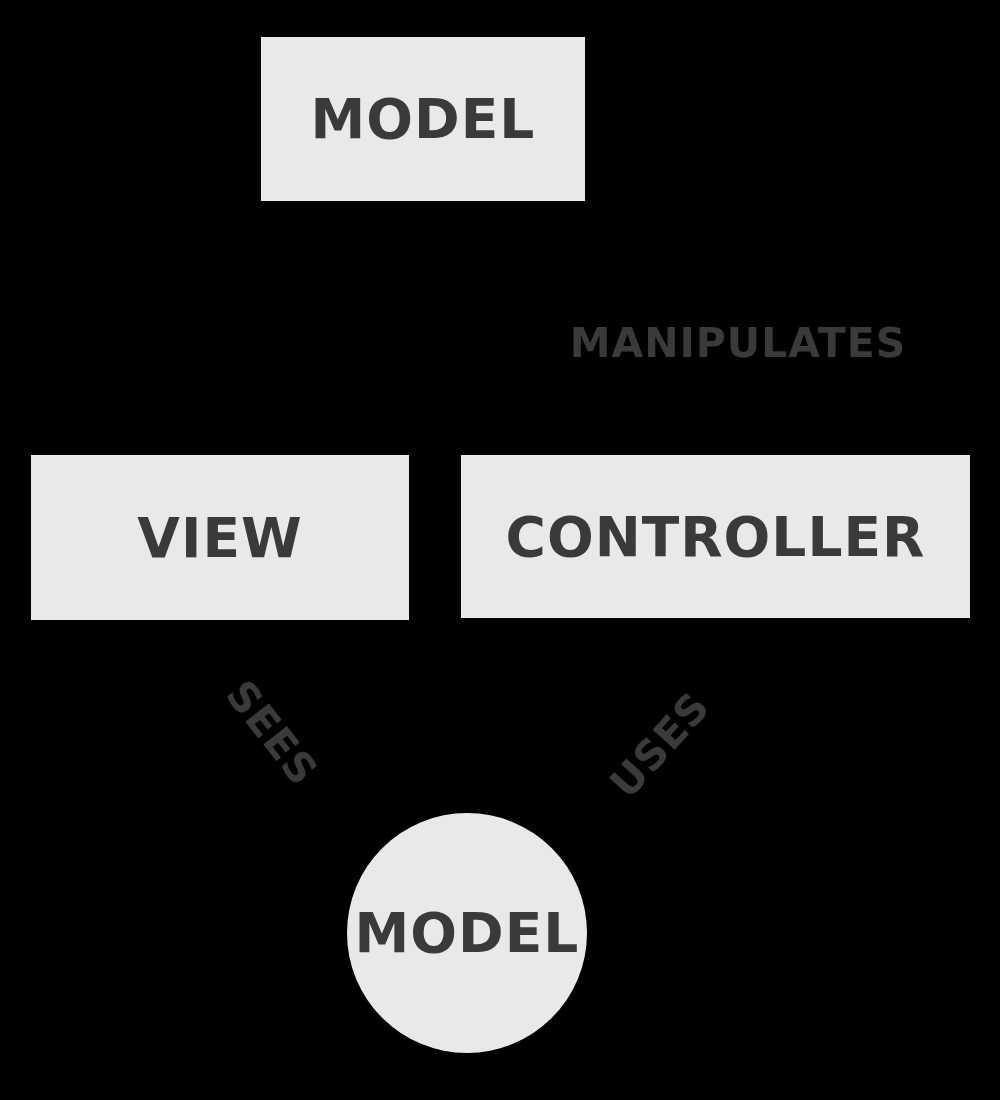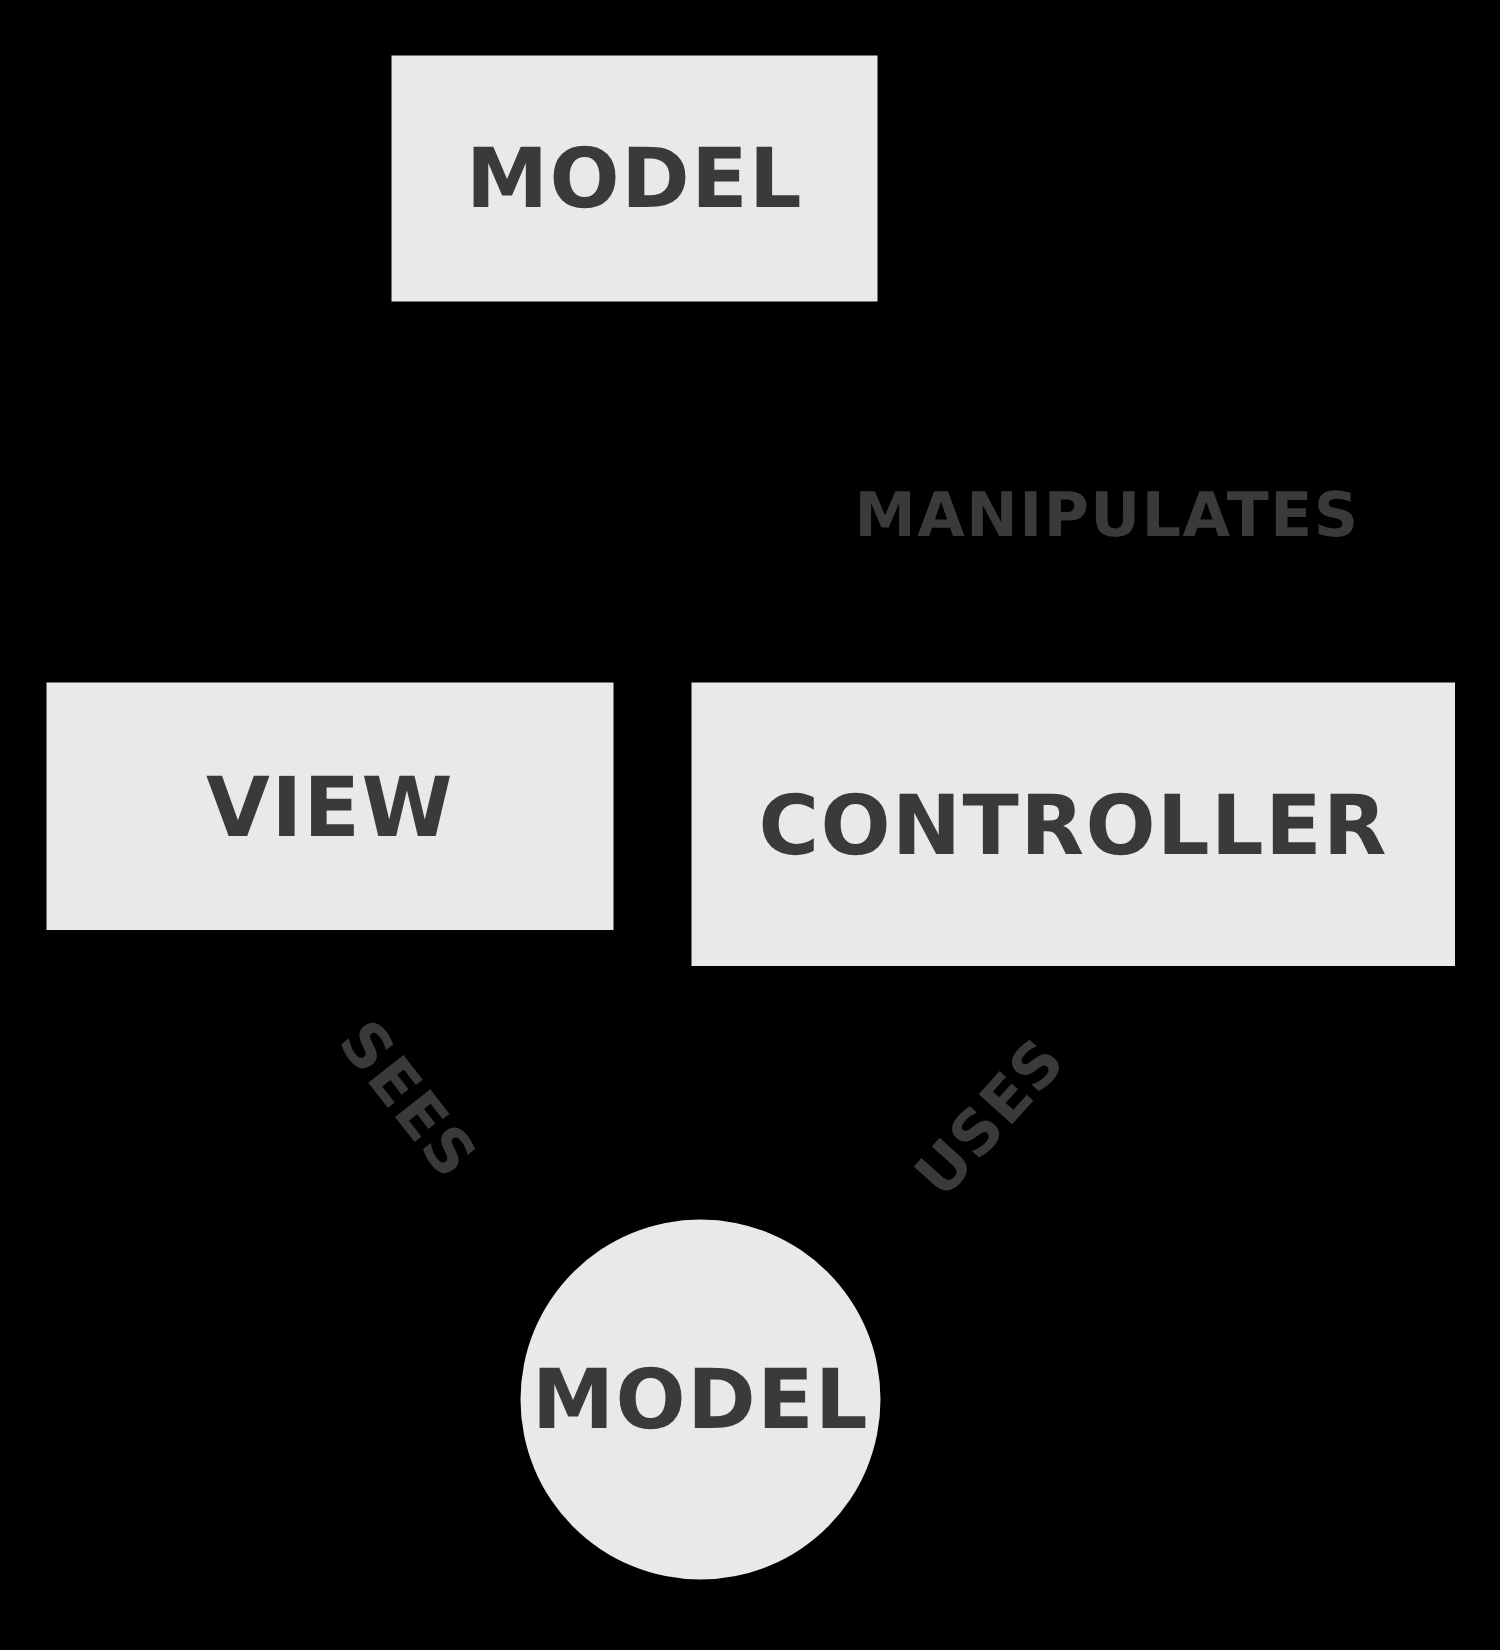--- a/index.html
+++ b/index.html
@@ -26,21 +26,21 @@
   }
   .node-label {
     color: var(--text);
     font-weight: bold;
     font-size: 55px;
     letter-spacing: 1px;
     white-space: nowrap;
   }
   .node-model      { left: 261px; top: 37px;  width: 324px; height: 164px; }
   .node-view       { left: 31px;  top: 455px; width: 378px; height: 165px; }
-  .node-controller { left: 461px; top: 455px; width: 509px; height: 189px; }
+  .node-controller { left: 461px; top: 455px; width: 509px; height: 163px; }
   .node-user {
     left: 347px; top: 813px; width: 240px; height: 240px;
     border-radius: 50%;
   }
   .edge-label {
     position: absolute;
     color: var(--text);
     font-weight: bold;
     font-size: 41px;
     letter-spacing: 1px;

